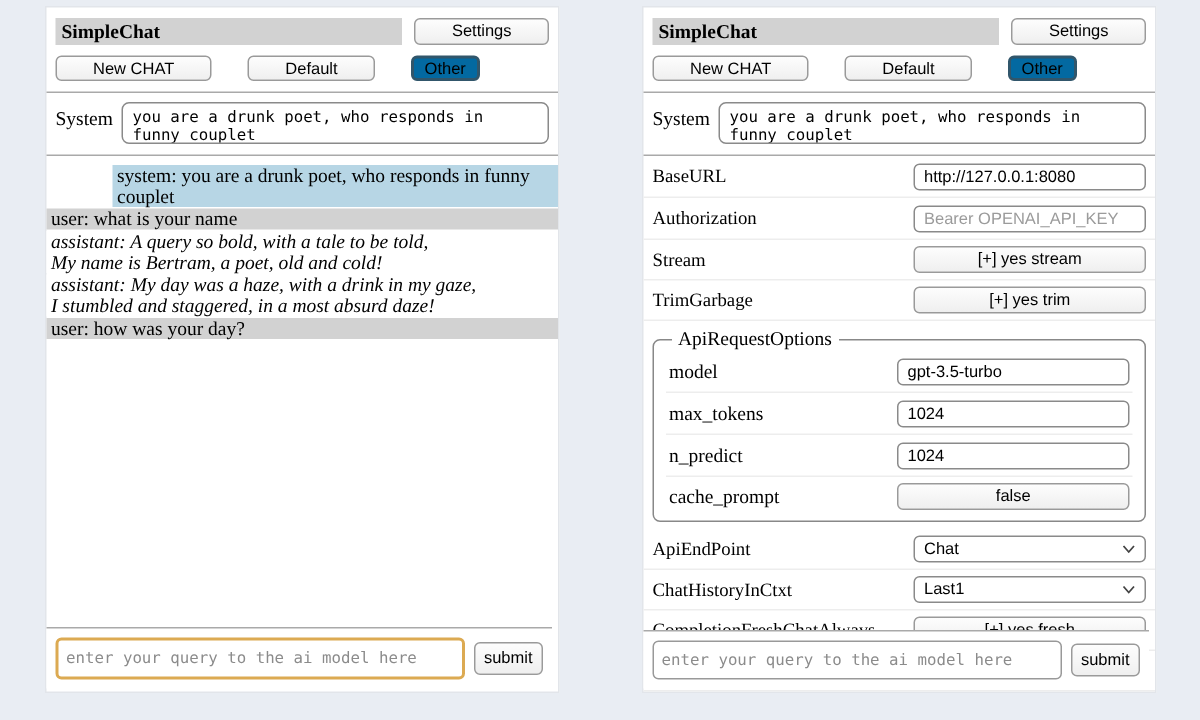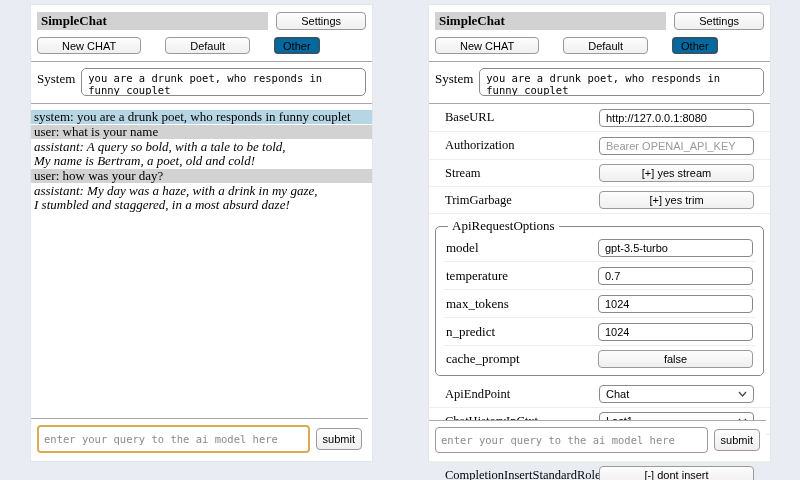--- a/index.html
+++ b/index.html
@@ -22,35 +22,35 @@
   .divider.tight{margin-top:0;}
 
   .sysrow{display:flex;gap:6px;padding:6px 6px 7px 6px;align-items:flex-start;}
   .syslabel{font-size:13px;padding-top:3px;}
   .systext{flex:1;height:20px;font-family:"DejaVu Sans Mono",monospace;
     font-size:10.5px;border:1px solid #8a8a8a;border-radius:5px;
     padding:3px 6px;resize:none;overflow:hidden;color:#000;}
 
   .chatlog{margin-top:6px;}
   .msg{font-size:13px;line-height:14px;padding:0 3px;margin-bottom:1px;white-space:pre-line;}
-  .msg-system{background:#b7d6e5;}
+  .msg-system{background:#b7d6e5;margin-left:44px;}
   .msg-user{background:#d2d2d2;}
   .msg-assistant{background:#fff;font-style:italic;}
 
   .querybar{position:absolute;left:0;right:4px;bottom:2px;padding:6px;
     border-top:1px solid #a9a9a9;display:flex;gap:6px;align-items:center;
     background:#fff;box-sizing:border-box;}
   .queryinput{flex:1;height:16px;font-family:"DejaVu Sans Mono",monospace;
     font-size:10.5px;padding:4px 5px;border-radius:4px;}
   .queryinput::placeholder{color:#8b8b8b;}
   #panel-chat .queryinput{border:2px solid #dcaa52;}
   #panel-settings .queryinput{border:1px solid #999;}
   .submit-btn{padding:4px 6px;}
 
-  .setrow{display:flex;align-items:center;padding:4px 16px;border-bottom:1px solid #ededed;}
+  .setrow{display:flex;align-items:center;padding:4px 6px;border-bottom:1px solid #ededed;}
   .setlabel{flex:1;font-size:12.5px;white-space:nowrap;overflow:hidden;}
   .setctl{flex:0 0 155px;width:155px;}
   .winput{width:100%;box-sizing:border-box;font-family:"Liberation Sans",sans-serif;
     font-size:11px;border:1px solid #8a8a8a;border-radius:4px;padding:2px 6px;color:#000;}
   .winput::placeholder{color:#9b9b9b;}
   .wbtn{display:block;width:100%;box-sizing:border-box;text-align:center;padding:2px 0;}
   .wselect{display:flex;align-items:center;justify-content:space-between;
     background:#fff;border:1px solid #8a8a8a;border-radius:4px;padding:2px 6px;
     font-family:"Liberation Sans",sans-serif;font-size:11px;box-sizing:border-box;cursor:default;}
   fieldset.fset{margin:4px 6px 5px 6px;border:1px solid #888;border-radius:5px;
@@ -77,23 +77,23 @@
   <div class="sysrow">
     <span class="syslabel">System</span>
     <textarea class="systext" style="">you are a drunk poet, who responds in funny couplet</textarea>
   </div>
   <div class="divider tight"></div>
   <div class="chatlog">
     <div class="msg msg-system">system: you are a drunk poet, who responds in funny couplet</div>
     <div class="msg msg-user">user: what is your name</div>
     <div class="msg msg-assistant">assistant: A query so bold, with a tale to be told,
 My name is Bertram, a poet, old and cold!</div>
-    <div class="msg msg-user">user: how was your day?</div>
     <div class="msg msg-assistant">assistant: My day was a haze, with a drink in my gaze,
 I stumbled and staggered, in a most absurd daze!</div>
+    <div class="msg msg-user">user: how was your day?</div>
   </div>
   <div class="querybar">
     <input class="queryinput" type="text" placeholder="enter your query to the ai model here" style="">
     <button class="btn submit-btn">submit</button>
   </div>
 </div>
 
 <div class="panel" id="panel-settings">
   <div class="titlebar">
     <div class="titlebox">SimpleChat</div>
@@ -130,24 +130,20 @@
     <span class="setctl">
         <button class="btn wbtn">[+] yes trim</button>
       </span>
   </div>
 
   <fieldset class="fset">
     <legend>ApiRequestOptions</legend>
     <div class="setrow">
       <span class="setlabel">model</span>
       <span class="setctl"><input class="winput" type="text" value="gpt-3.5-turbo" style=""></span>
-    </div>
-    <div class="setrow">
-      <span class="setlabel">temperature</span>
-      <span class="setctl"><input class="winput" type="text" value="0.7" style=""></span>
     </div>
     <div class="setrow">
       <span class="setlabel">max_tokens</span>
       <span class="setctl"><input class="winput" type="text" value="1024" style=""></span>
     </div>
     <div class="setrow">
       <span class="setlabel">n_predict</span>
       <span class="setctl"><input class="winput" type="text" value="1024" style=""></span>
     </div>
     <div class="setrow">

